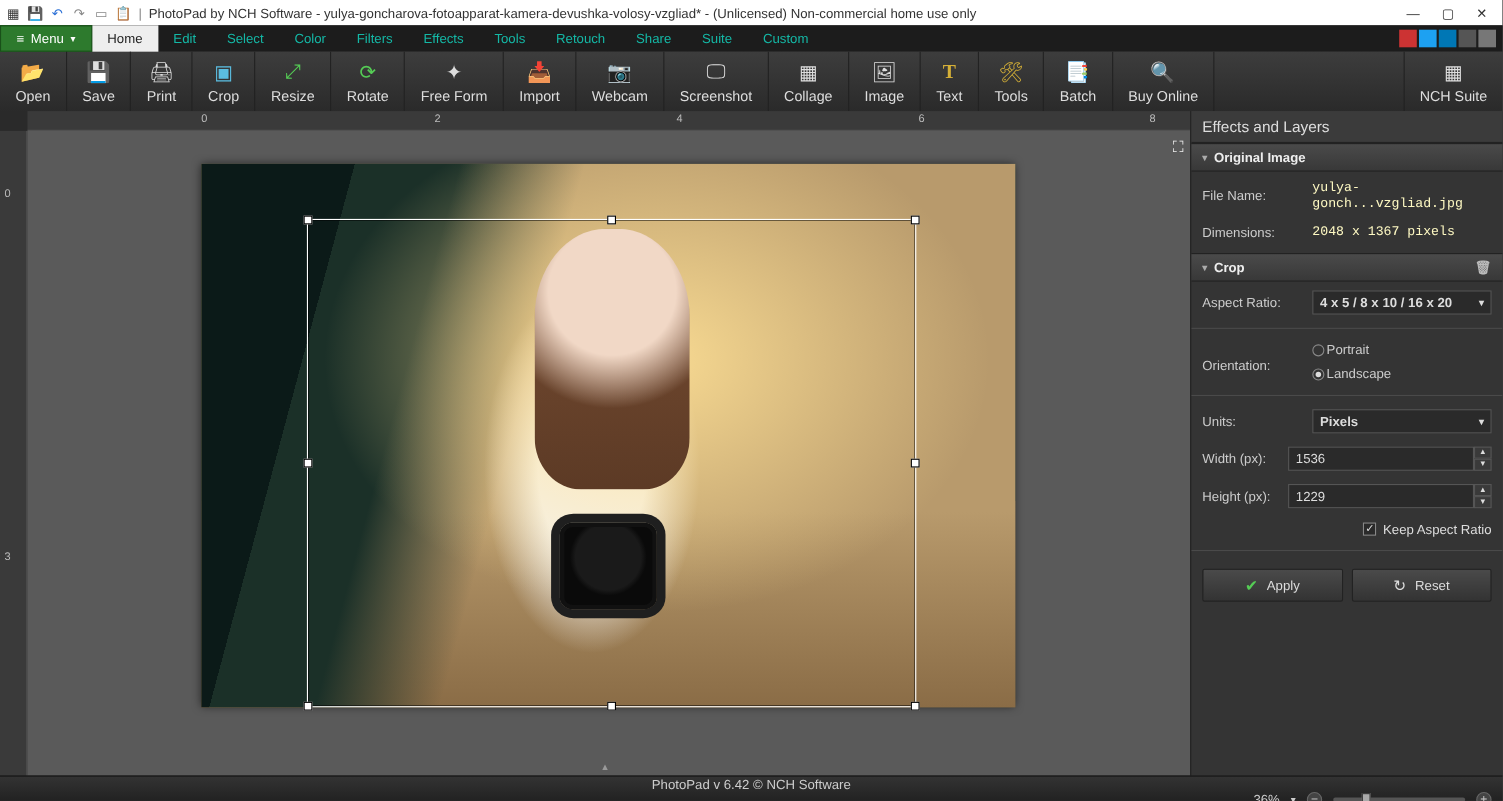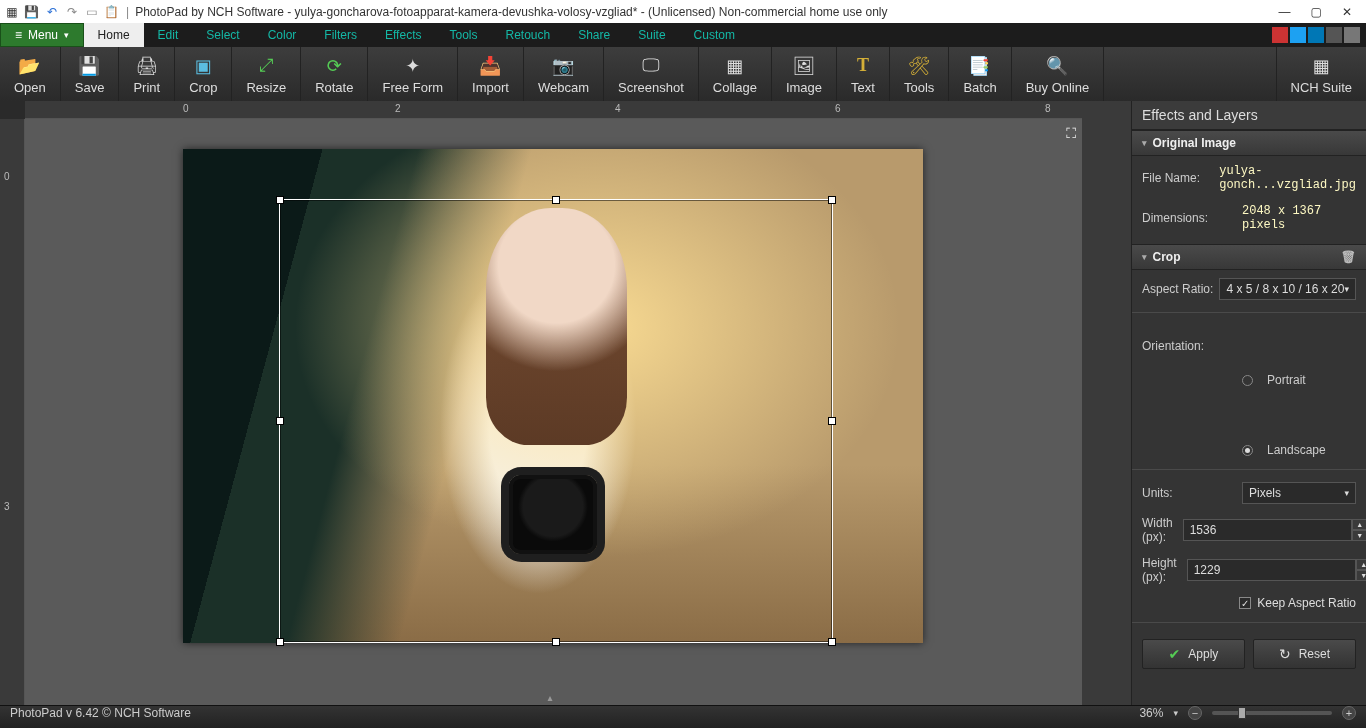--- a/index.html
+++ b/index.html
@@ -62,48 +62,48 @@
   border-radius:14%; box-shadow:0 0 0 4px #111 inset, 0 0 0 8px #1f1f1f;
 }
 .crop-rect { position:absolute; border:1px solid #fff; left:254px; top:80px; width:554px; height:444px; box-shadow:0 0 0 1px rgba(0,0,0,.5) inset; }
 .handle { position:absolute; width:8px; height:8px; background:#fff; border:1px solid #000; }
 .h-tl{left:-4px;top:-4px}.h-tm{left:50%;top:-4px;margin-left:-4px}.h-tr{right:-4px;top:-4px}
 .h-ml{left:-4px;top:50%;margin-top:-4px}.h-mr{right:-4px;top:50%;margin-top:-4px}
 .h-bl{left:-4px;bottom:-4px}.h-bm{left:50%;bottom:-4px;margin-left:-4px}.h-br{right:-4px;bottom:-4px}
 .canvas-bottom-handle { position:absolute; bottom:2px; left:50%; margin-left:-6px; color:#999; font-size:10px; }
 
 
-.panel { position:absolute; top:101px; right:0; width:235px; bottom:23px; background:#343434; border-left:1px solid #222; display:flex; flex-direction:column; overflow:hidden; }
+.panel { position:absolute; top:101px; right:0; width:284px; bottom:23px; background:#343434; border-left:1px solid #222; display:flex; flex-direction:column; overflow:hidden; }
 .panel-title { background:#3b3b3b; color:#ddd; padding:6px 10px; font-size:14px; border-bottom:1px solid #222; }
 .section-head { background:linear-gradient(#4a4a4a,#383838); padding:5px 10px; font-weight:bold; color:#eee; display:flex; align-items:center; gap:6px; border-top:1px solid #222; border-bottom:1px solid #222; }
 .section-head .tri { font-size:9px; color:#aaa; }
 .section-head .trash { margin-left:auto; color:#bbb; }
 .section-body { padding:8px 10px 12px; display:flex; flex-direction:column; gap:12px; }
 .row { display:flex; align-items:center; }
 .row .lbl { width:100px; color:#ccc; }
 .row .val { flex:1; color:#fef9c3;font-family:Liberation Mono, monospace; }
-.sel, .inp { background:#2a2a2a; border:1px solid #555; color:#ddd; height:22px; padding:0 6px; }
+.sel, .inp { background:#2a2a2a; border:1px solid #555; color:#ddd; height:22px; padding:0 6px;font-weight:bold; }
 .sel { flex:1; display:flex; align-items:center; justify-content:space-between; }
 .sel .caret { font-size:9px; }
 .spin { display:flex; flex:1;margin-left:10px; }
 .spin input { flex:1; background:#2a2a2a; border:1px solid #555; color:#ddd; height:22px; padding:0 6px; }
 .spin .btns { width:16px; display:flex; flex-direction:column; }
 .spin .btns div { flex:1; background:#3a3a3a; border:1px solid #555; font-size:7px; text-align:center; line-height:9px; }
-.radio-row { display:flex; align-items:center; gap:14px; color:#ccc;margin-top:48px; }
+.radio-row { display:flex; align-items:center; gap:2px; color:#ccc; }
 .radio { width:11px; height:11px; border-radius:50%; border:1px solid #888; display:inline-flex; align-items:center; justify-content:center; }
 .radio.on::after{content:"";width:5px;height:5px;border-radius:50%;background:#ddd;}
 .chk { width:12px;height:12px;border:1px solid #888;background:#2a2a2a;display:inline-flex;align-items:center;justify-content:center;margin-right:6px;font-size:10px;color:#ddd;}
 .btnrow { display:flex; gap:8px; margin-top:4px; }
 .btn { flex:1; background:linear-gradient(#4a4a4a,#333); border:1px solid #222; height:30px; display:flex; align-items:center; justify-content:center; gap:8px; color:#ddd; border-radius:2px; }
 .btn .ic { font-size:14px; }
 .btn.apply .ic { color:#5c5; }
 hr.div { border:none; border-top:1px solid #4a4a4a; margin:0 -10px; }
 
 
-.status { position:absolute; bottom:0; left:0; right:0; height:23px; background:linear-gradient(#333,#222); color:#ccc; display:flex; align-items:flex-start; padding:0 10px; border-top:1px solid #111; }
+.status { position:absolute; bottom:0; left:0; right:0; height:23px; background:linear-gradient(#333,#222); color:#ccc; display:flex; align-items:center; padding:0 10px; border-top:1px solid #111;flex-direction:column; }
 .status .zoom { margin-left:auto; display:flex; align-items:center; gap:10px; }
 .zoom .slider { width:120px; height:4px; background:#555; position:relative; border-radius:2px; }
 .zoom .slider .thumb { position:absolute; left:26px; top:-4px; width:8px; height:12px; background:#aaa; border:1px solid #333; }
 .zm-btn { width:14px;height:14px;border-radius:50%;background:#444;border:1px solid #666;text-align:center;line-height:12px;font-size:11px; }
 </style>
 </head>
 <body>
 
 <div class="titlebar">
   <div class="qat">

